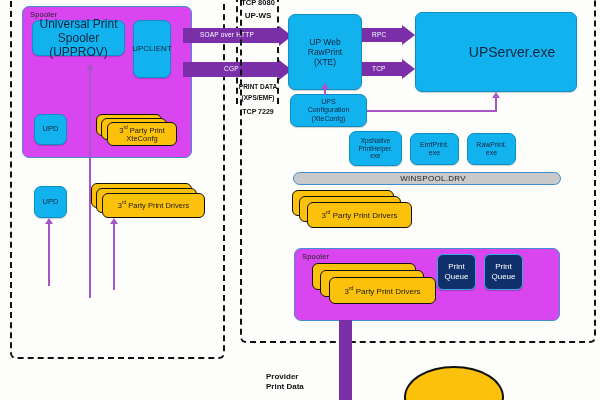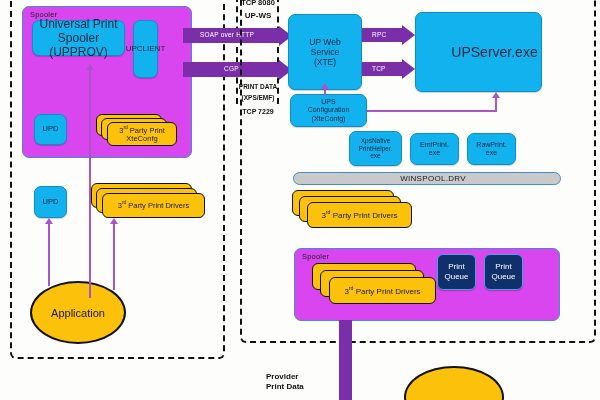--- a/index.html
+++ b/index.html
@@ -119,21 +119,21 @@
   </div>
 
   <div class="abs blue-box" style="left:32px;top:20px;width:93px;height:36px;font-size:12px;">
     <span>
       <span>Universal Print</span><br>
       <span>Spooler</span><br>
       <span>(UPPROV)</span>
     </span>
   </div>
 
-  <div class="abs blue-box" style="left:133px;top:20px;width:25px;height:58px;font-size:8px;">
+  <div class="abs blue-box" style="left:133px;top:20px;width:38px;height:58px;font-size:8px;">
     <span>UPCLIENT</span>
   </div>
 
   <div class="abs blue-box" style="left:34px;top:114px;width:33px;height:31px;font-size:7.5px;">
     <span>UPD</span>
   </div>
 
   <div class="stack" style="left:96px;top:114px;width:84px;height:36px;">
     <div class="card" style="left:0;top:0;width:66px;height:22px;"></div>
     <div class="card" style="left:5px;top:4px;width:66px;height:22px;"></div>
@@ -152,23 +152,20 @@
   <div class="stack" style="left:91px;top:183px;width:120px;height:42px;">
     <div class="card" style="left:0;top:0;width:101px;height:25px;"></div>
     <div class="card" style="left:5px;top:5px;width:101px;height:25px;"></div>
     <div class="card front" style="left:11px;top:10px;width:103px;height:25px;font-size:7.5px;">
       <span>
         <span>3</span><sup>rd</sup> Party Print Drivers
       </span>
     </div>
   </div>
 
-  <div class="ellipse" style="left:30px;top:281px;width:92px;height:59px;font-size:11px;">
-    <span>Application</span>
-  </div>
 
   <div class="pthin" style="left:48px;top:224px;width:2px;height:62px;"></div>
   <div class="arrowhead ah-up" style="left:45px;top:218px;"></div>
 
   <div class="pthin" style="left:89px;top:70px;width:2px;height:228px;"></div>
   <div class="arrowhead ah-up" style="left:86px;top:64px;"></div>
 
   <div class="pthin" style="left:113px;top:224px;width:2px;height:66px;"></div>
   <div class="arrowhead ah-up" style="left:110px;top:218px;"></div>
 
@@ -187,34 +184,34 @@
 
   <div class="pbar" style="left:183px;top:62px;width:96px;height:15px;"></div>
   <div class="arrowhead ah-right" style="left:279px;top:59.5px;"></div>
   <div class="arrow-label" style="left:224px;top:65px;">CGP</div>
 
   <div class="abs dashed-zone" style="left:240px;top:-12px;width:356px;height:355px;border-top:none;"></div>
 
   <div class="abs blue-box" style="left:288px;top:14px;width:74px;height:76px;font-size:8.5px;">
     <span>
       <span>UP Web</span><br>
-      <span>Service</span><br>
+      <span>RawPrint</span><br>
       <span>(XTE)</span>
     </span>
   </div>
 
   <div class="pbar" style="left:362px;top:28px;width:40px;height:14px;"></div>
   <div class="arrowhead ah-right" style="left:402px;top:25px;"></div>
   <div class="arrow-label" style="left:372px;top:31px;">RPC</div>
 
   <div class="pbar" style="left:362px;top:62px;width:40px;height:14px;"></div>
   <div class="arrowhead ah-right" style="left:402px;top:59px;"></div>
   <div class="arrow-label" style="left:372px;top:65px;">TCP</div>
 
-  <div class="abs blue-box" style="left:415px;top:12px;width:127px;height:80px;font-size:14px;padding-left:32px;">
+  <div class="abs blue-box" style="left:415px;top:12px;width:162px;height:80px;font-size:14px;padding-left:32px;">
     <span>UPServer.exe</span>
   </div>
 
   <div class="abs blue-box" style="left:290px;top:94px;width:77px;height:33px;font-size:7px;">
     <span>
       <span>UPS</span><br>
       <span>Configuration</span><br>
       <span>(XteConfg)</span>
     </span>
   </div>

